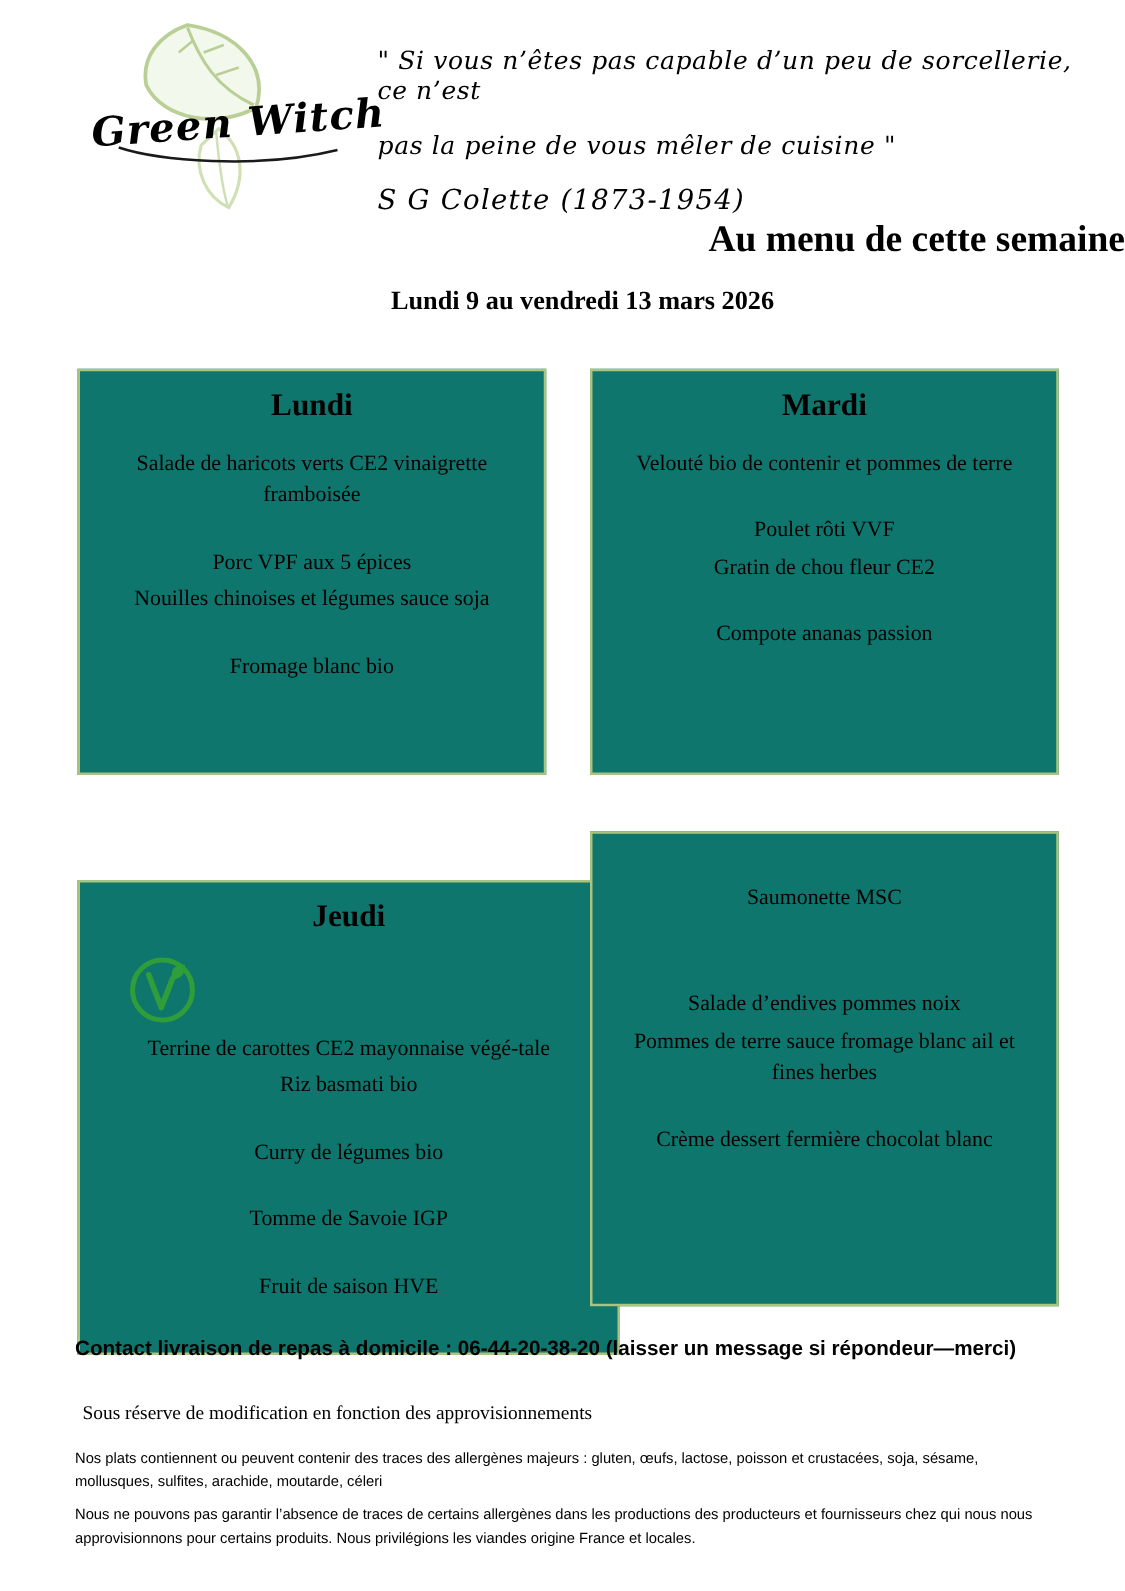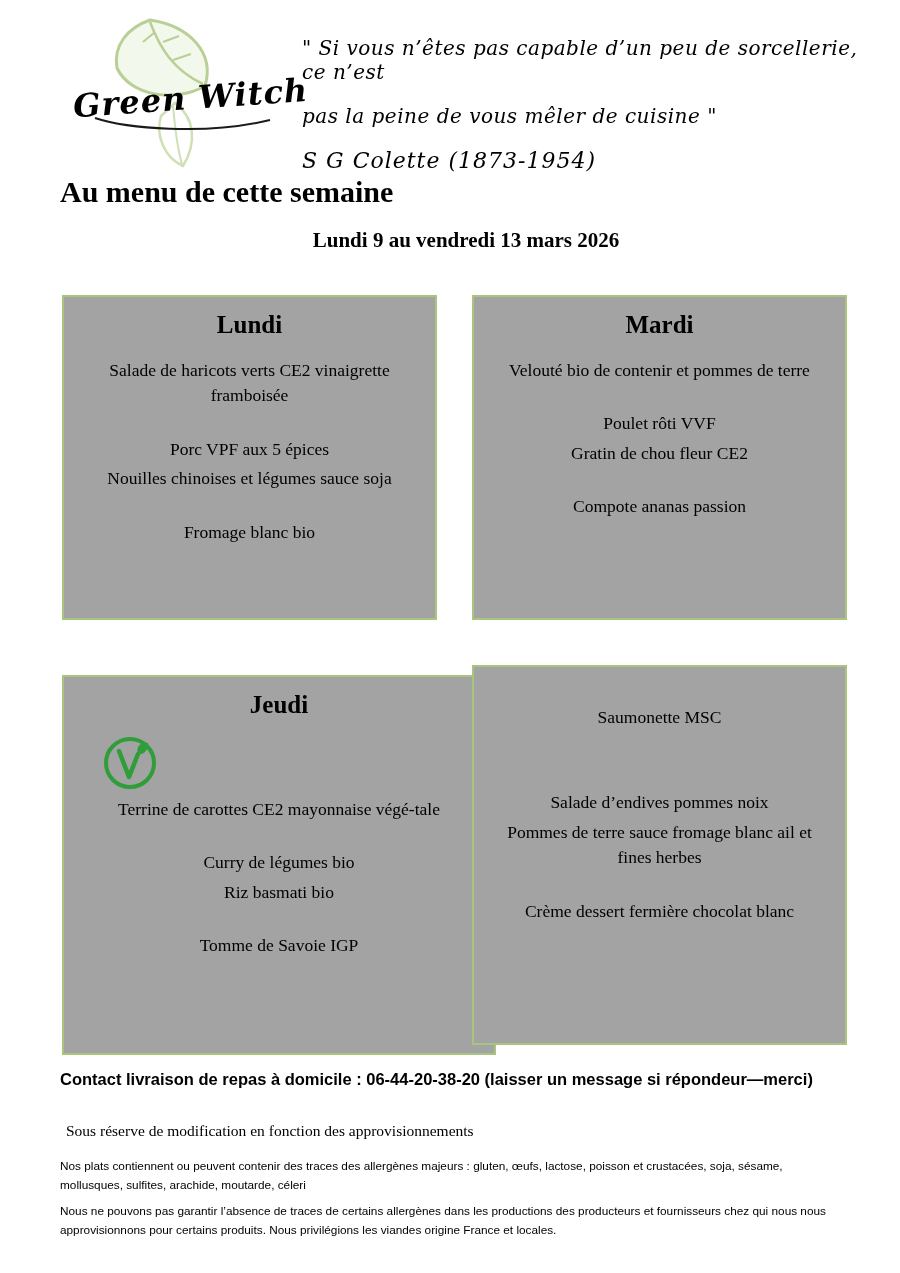--- a/index.html
+++ b/index.html
@@ -19,30 +19,30 @@
   }
 
   
   .quote { position:absolute; left:302px; top:36px; width:560px;
     font-family:"DejaVu Serif", serif; font-style:italic; font-size:20px; }
   .quote .qline { margin-bottom:20px; letter-spacing:0.5px; }
   .quote .attr { font-size:22px; font-weight:normal; letter-spacing:1px; }
 
   
   .page-title { position:absolute; left:60px; right:0; top:175px;
-    text-align:left; font-size:30px; font-weight:bold; }
+    text-align:right; font-size:30px; font-weight:bold; }
   .date-range { position:absolute; left:32px; right:0; top:228px;
     text-align:center; font-size:21px; font-weight:bold; }
 
   
-  .day-card { position:absolute; border:2px solid #a9c47f; background:#a3a3a3;
+  .day-card { position:absolute; border:2px solid #a9c47f; background:#0f766e;
     padding:10px 18px; text-align:center; }
   .card-lundi    { left:62px;  top:295px; width:375px; height:325px; }
   .card-mardi    { left:472px; top:295px; width:375px; height:325px; }
-  .card-jeudi    { left:62px;  top:675px; width:434px; height:380px; }
+  .card-jeudi    { left:62px;  top:704px; width:434px; height:380px; }
   .card-vendredi { left:472px; top:665px; width:375px; height:380px; }
   .day-title { font-size:25px; font-weight:bold; margin-top:4px; }
   .dish { font-size:17.5px; line-height:1.45; margin-top:4px; }
   .mt-lg { margin-top:19px; }
   .mt-xl { margin-top:60px; }
   .mt-md { margin-top:28px; }
   .vegan { margin:16px 0 4px 20px; text-align:left; height:58px; }
 
   
   .contact { position:absolute; left:60px; top:1070px; width:790px;
@@ -98,23 +98,24 @@
   <div class="day-card card-jeudi">
     <div class="day-title">Jeudi</div>
     <div class="vegan">
       <svg width="56" height="56" viewBox="0 0 56 56">
         <circle cx="28" cy="28" r="24" fill="none" stroke="#2f9e3a" stroke-width="4"></circle>
         <path d="M17 16 L27 42 L36 19" fill="none" stroke="#2f9e3a" stroke-width="4.5" stroke-linecap="round" stroke-linejoin="round"></path>
         <path d="M36 19 C 33 11, 40 6.5, 46 8 C 46.5 15, 42 20, 36 19 Z" fill="#2f9e3a"></path>
       </svg>
     </div>
     <p class="dish">Terrine de carottes CE2 mayonnaise végé-tale</p>
+    <p class="dish">Riz basmati bio</p>
     <p class="dish mt-md">Curry de légumes bio</p>
-    <p class="dish">Riz basmati bio</p>
     <p class="dish mt-md">Tomme de Savoie IGP</p>
+    <p class="dish mt-md">Fruit de saison HVE</p>
   </div>
 
   <div class="day-card card-vendredi">
     <p class="dish mt-md">Saumonette MSC</p>
     <p class="dish mt-xl">Salade d’endives pommes noix</p>
     <p class="dish">Pommes de terre sauce fromage blanc ail et fines herbes</p>
     <p class="dish mt-md">Crème dessert fermière chocolat blanc</p>
   </div>
 
   <div class="contact">Contact livraison de repas à domicile : 06-44-20-38-20 (laisser un message si répondeur—merci)</div>

